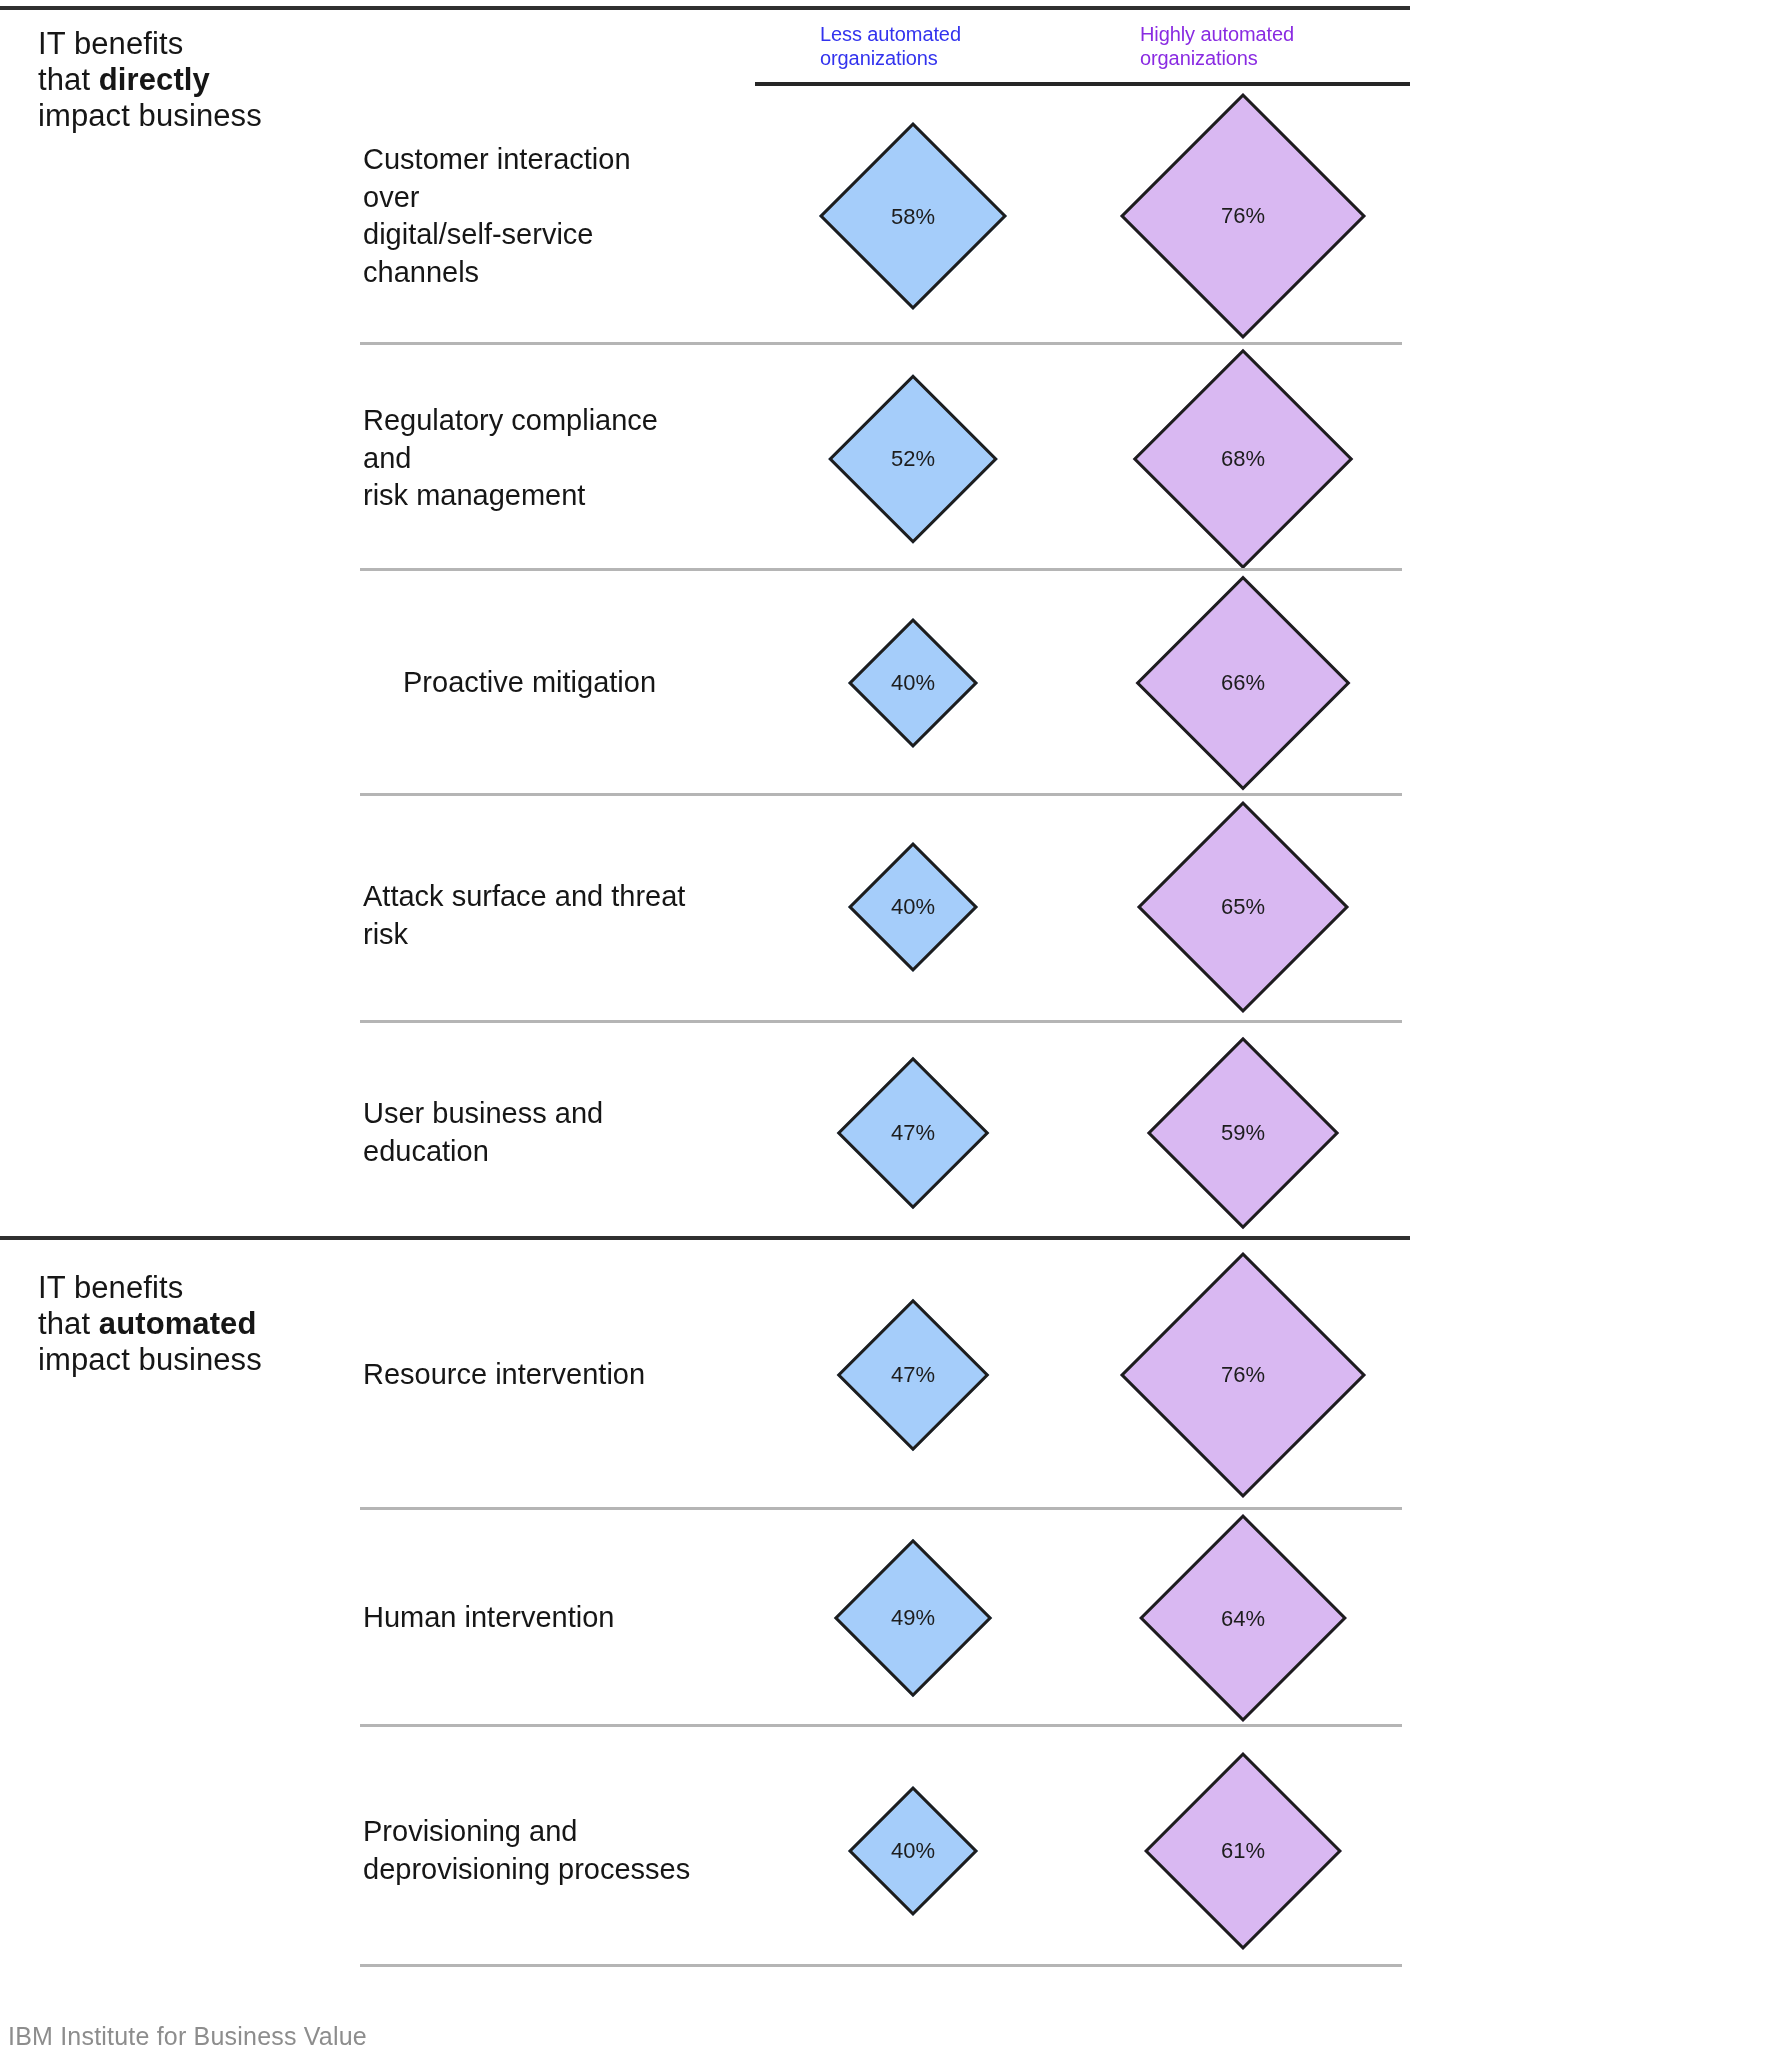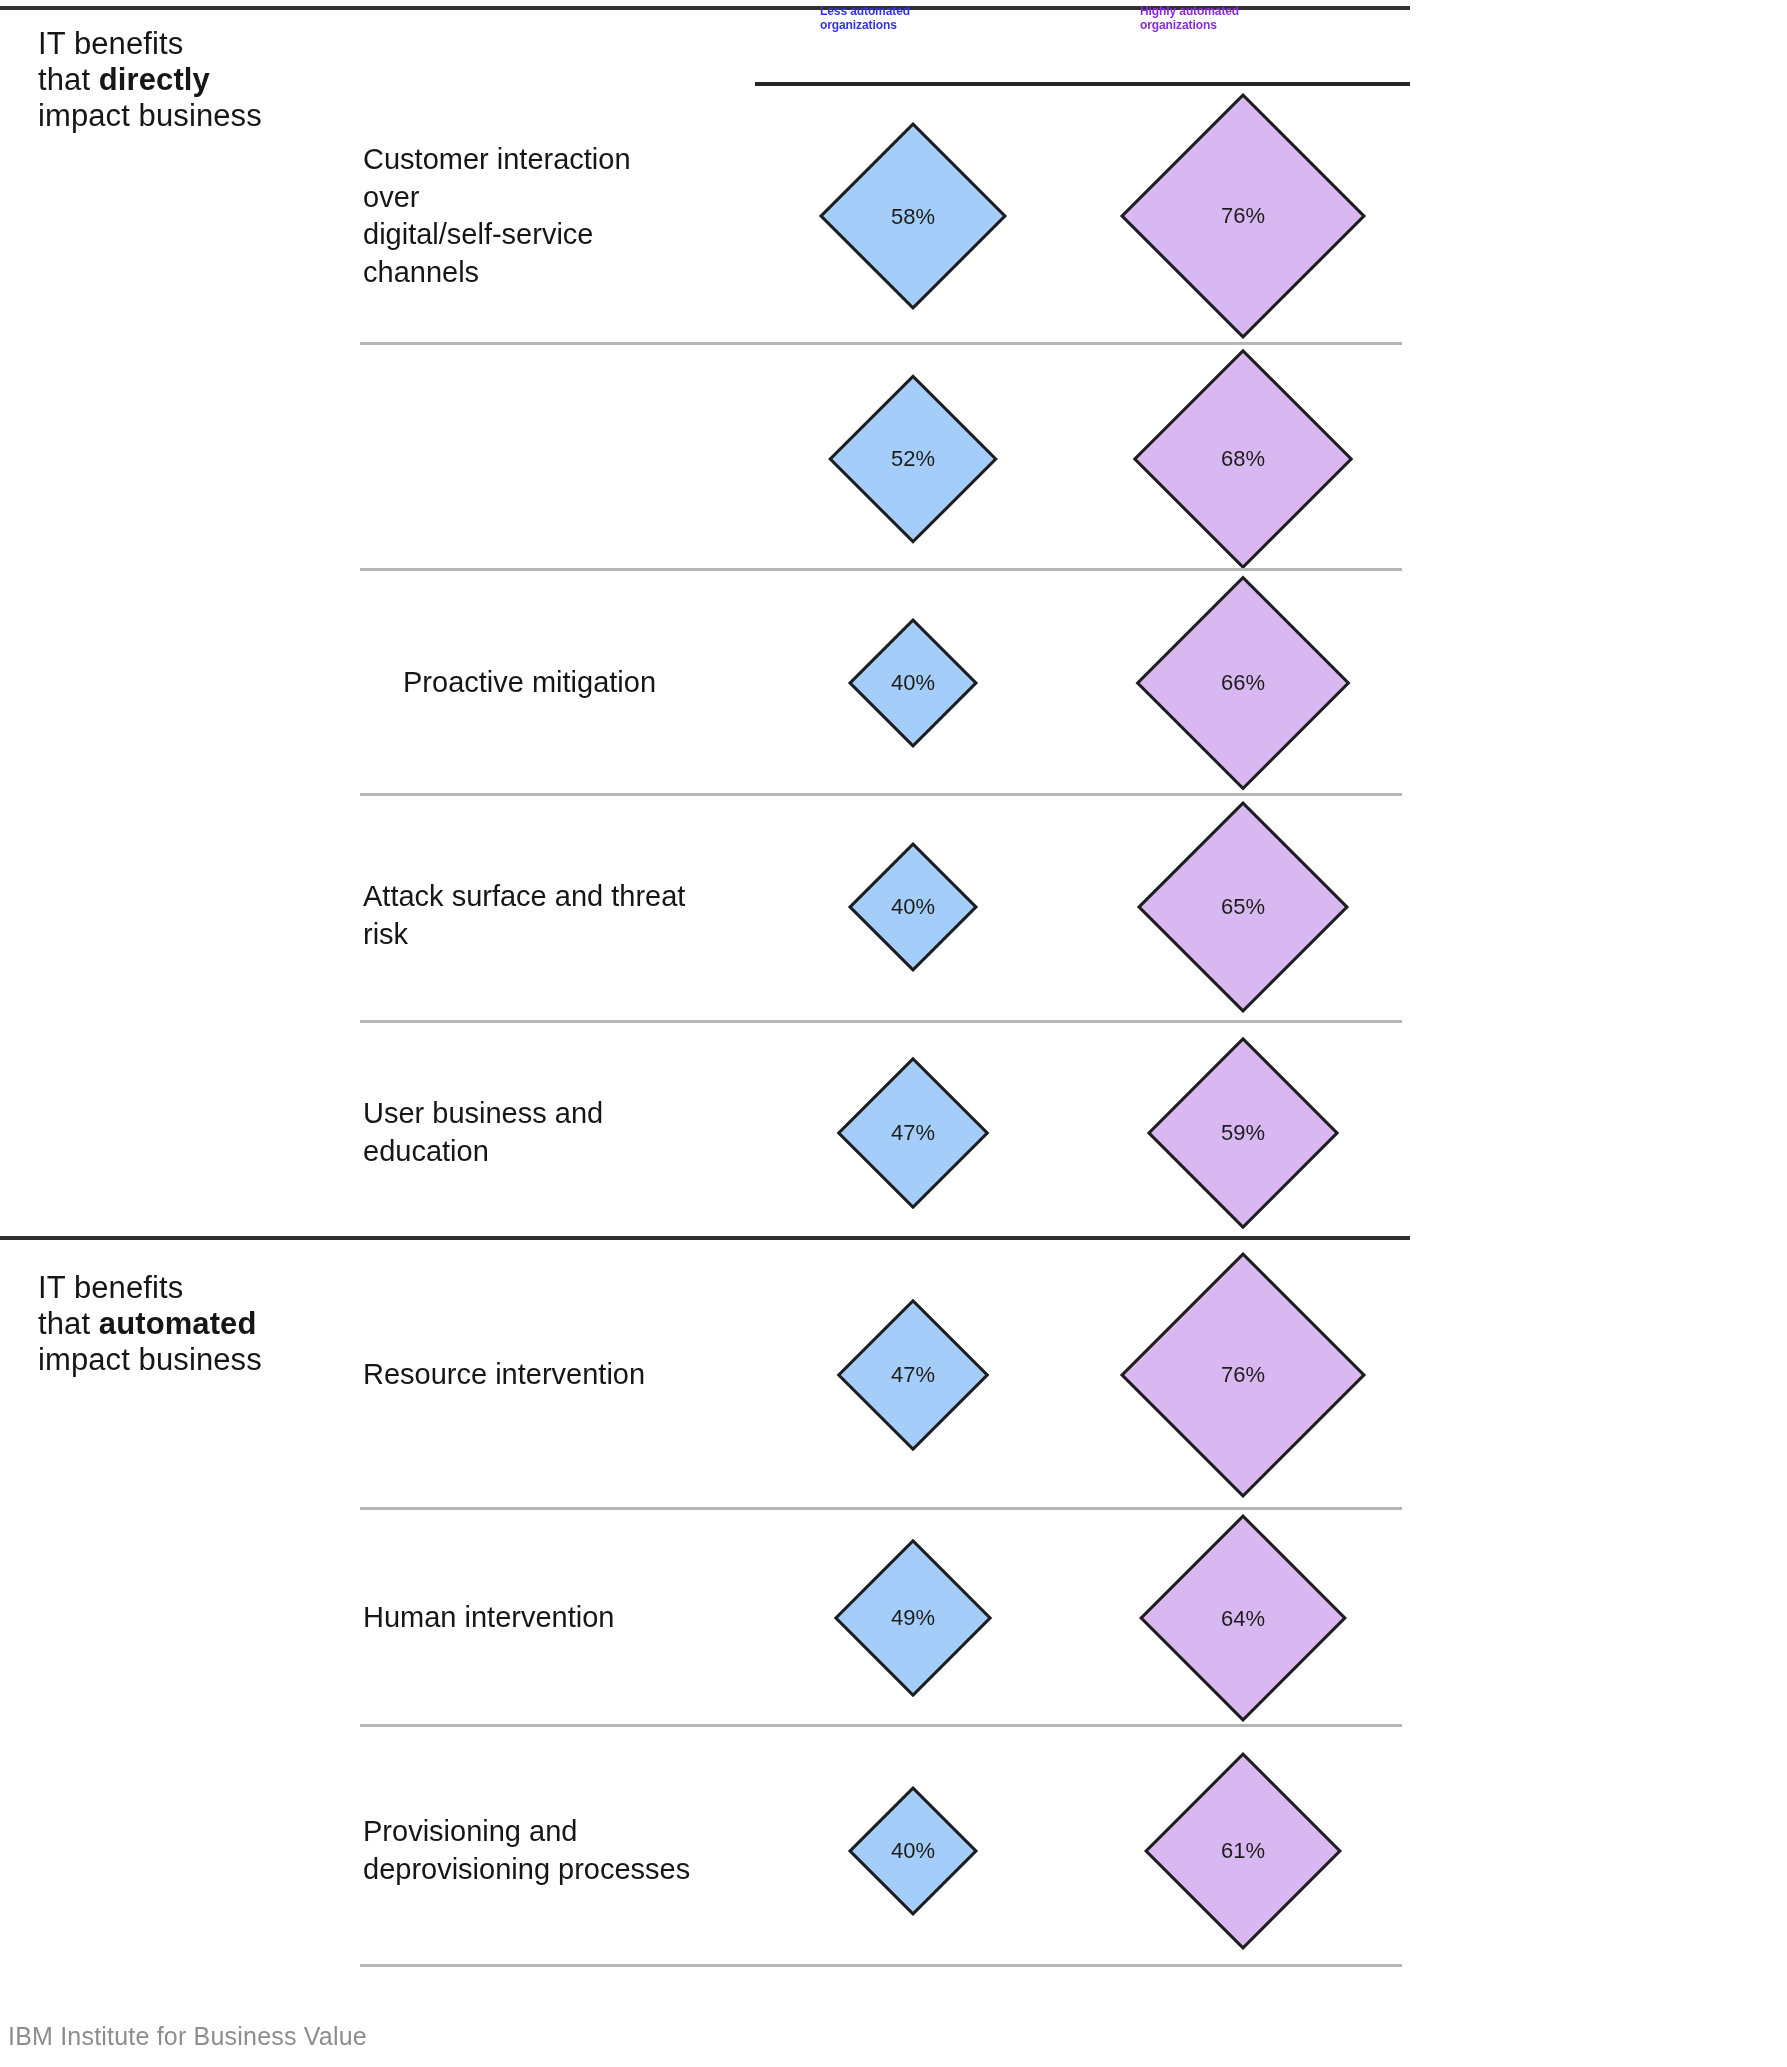--- a/index.html
+++ b/index.html
@@ -63,23 +63,23 @@
     line-height: 1.16;
     color: #161616;
     font-weight: 400;
     letter-spacing: 0.1px;
   }
   .section-title b { font-weight: 700; }
 
   
   .col-head {
     position: absolute;
-    top: 4px;
-    font-size: 12px;
-    font-weight: 700;
+    top: 22px;
+    font-size: 20px;
+    font-weight: 400;
     line-height: 1.2;
     letter-spacing: -0.1px;
   }
   .col-head.less { left: 820px; color: #3333ee; }
   .col-head.high { left: 1140px; color: #8a2be2; }
 
   
   .row-label {
     position: absolute;
     left: 363px;
@@ -156,20 +156,24 @@
       <span class="diamond-val">58%</span>
     </div>
   </div>
   <div class="diamond-wrap" style="left:1243px; top:216px;">
     <div class="diamond purple" style="width:174px;height:174px;">
       <span class="diamond-val">76%</span>
     </div>
   </div>
   <div class="row-divider" style="top:342px;"></div>
 
+  <div class="row-label" style="top:459px;">
+    <div>Regulatory compliance and</div>
+    <div>risk management</div>
+  </div>
   <div class="diamond-wrap" style="left:913px; top:459px;">
     <div class="diamond blue" style="width:120px;height:120px;">
       <span class="diamond-val">52%</span>
     </div>
   </div>
   <div class="diamond-wrap" style="left:1243px; top:459px;">
     <div class="diamond purple" style="width:156px;height:156px;">
       <span class="diamond-val">68%</span>
     </div>
   </div>

